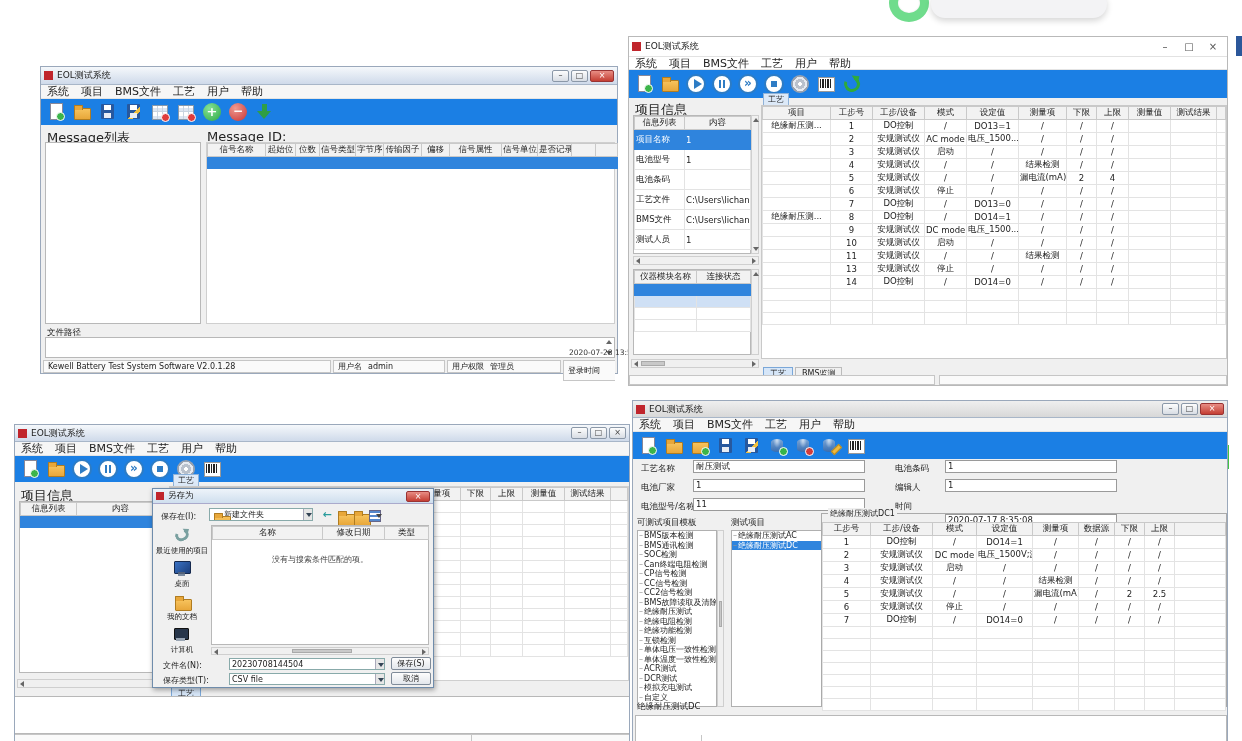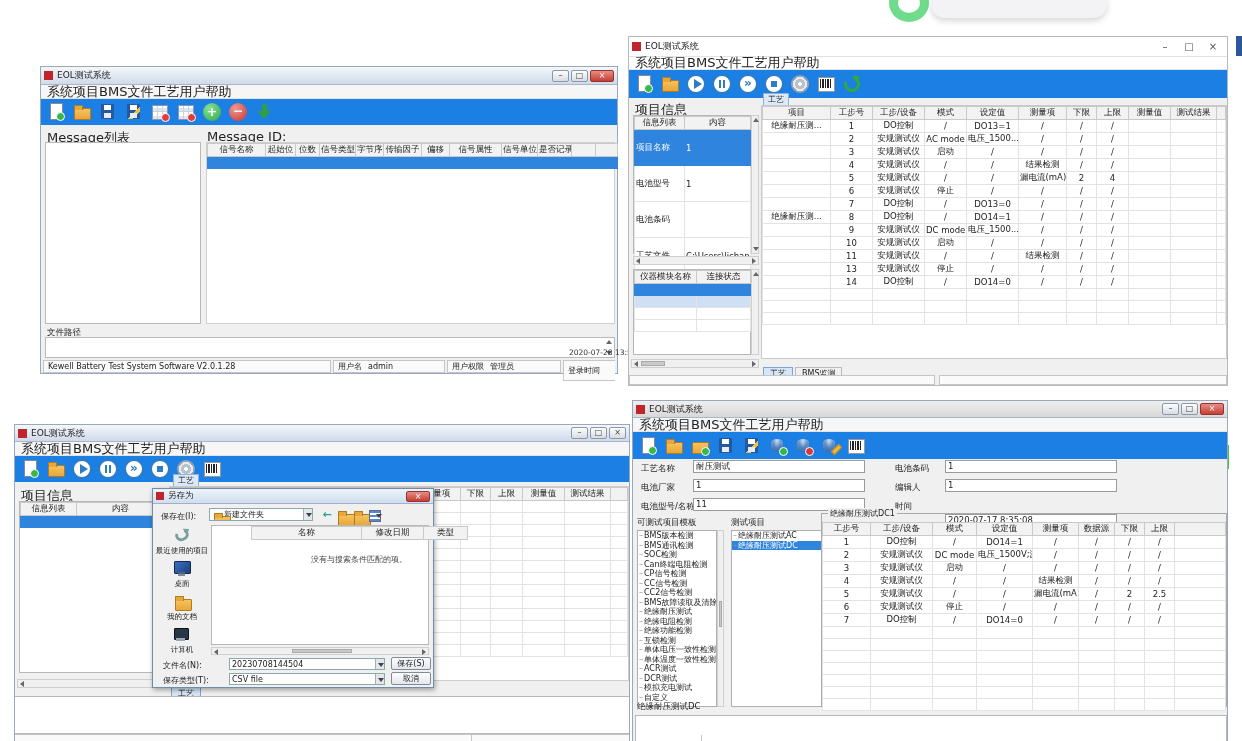--- a/index.html
+++ b/index.html
@@ -22,22 +22,22 @@
 .tbar.classic{background:linear-gradient(#f5f8fb,#cfdaea);border-bottom:1px solid #a8b6c8;}
 .tbar.flat{background:#fff;border-bottom:1px solid #e2e2e2;height:20px;}
 .appicon{display:inline-block;width:9px;height:9px;background:#c0252c;margin-right:4px;flex:none;}
 .ttl{white-space:nowrap;overflow:hidden;}
 .wbtns{margin-left:auto;display:flex;gap:2px;}
 .wb{width:17px;height:12px;border:1px solid #8b98a8;border-radius:2px;
   background:linear-gradient(#fdfdfd,#d8dde4);font-size:8px;line-height:10px;text-align:center;color:#444;}
 .wb.red{background:linear-gradient(#e88d84,#c43e33);border-color:#933;color:#fff;width:24px;}
 .wb.min::after{content:"\2013";} .wb.max::after{content:"\25A1";} .wb.cls::after{content:"\00D7";}
 .wb.flatb{border:none;background:none;width:22px;font-size:10px;color:#555;height:16px;line-height:16px;}
-.menubar{position:absolute;left:0;right:0;font-size:13px;background:#f6f6f6;
-  display:flex;align-items:center;padding:0 6px;border-bottom:1px solid #e4e4e4;}
+.menubar{position:absolute;left:0;right:0;font-size:11px;background:#f6f6f6;
+  display:flex;align-items:center;padding:0 6px;gap:12px;border-bottom:1px solid #e4e4e4;}
 .mi{white-space:nowrap;}
 .toolbar{position:absolute;left:0;right:0;background:#1b7fe4;display:flex;align-items:center;padding:0 2px;}
 
 
 .tbi{position:relative;display:inline-block;width:20px;height:20px;margin:3px 3px;flex:none;}
 .new-file-icon::before{content:"";position:absolute;left:4px;top:1px;width:11px;height:15px;background:#fff;border:1px solid #889;}
 .new-file-icon::after{content:"";position:absolute;right:1px;bottom:1px;width:7px;height:7px;border-radius:50%;background:#3cb54a;border:1px solid #fff;}
 .open-folder-icon::before,.add-folder-icon::before,.documents-icon::before,.up-folder-icon::before,.new-folder-icon::before,.mini-folder-icon::before{
   content:"";position:absolute;left:2px;top:6px;width:15px;height:10px;background:linear-gradient(#f7c35d,#e8a73a);border:1px solid #b07c20;border-radius:1px;}
 .open-folder-icon::after,.add-folder-icon .t,.documents-icon::after,.up-folder-icon::after,.new-folder-icon::after,.mini-folder-icon::after{
@@ -79,21 +79,21 @@
 .desktop-icon::after{content:"";position:absolute;left:5px;top:12px;width:7px;height:2px;background:#51617a;box-shadow:0 2px 0 -0px #7a8aa0;}
 .computer-icon::before{content:"";position:absolute;left:1px;top:2px;width:13px;height:10px;background:#28364a;border:1px solid #111;border-radius:1px;}
 .computer-icon::after{content:"";position:absolute;left:3px;top:12px;width:9px;height:3px;background:#9aa6b4;}
 
 
 table.tbl{border-collapse:collapse;table-layout:fixed;width:100%;font-size:8.5px;background:#fff;}
 .tbl th{background:#f2f2f2;border:1px solid #c9c9c9;font-weight:normal;height:12px;padding:0 1px;
   white-space:nowrap;overflow:hidden;text-align:center;}
 .tbl td{border:1px solid #e3e3e3;height:12px;padding:0 1px;white-space:nowrap;overflow:hidden;text-align:center;}
 .tbl tr.sel td{background:#2f84dd;border-color:#2f84dd;color:#fff;}
-.tbl.rowsy td{height:36px;text-align:left;}
+.tbl.rowsy td{height:20px;text-align:left;}
 .modtbl tr:nth-child(2) td{background:#cfe0f5;}
 .boxlbl{position:absolute;font-size:13px;white-space:nowrap;}
 .box{position:absolute;background:#fff;border:1px solid #b8b8b8;}
 .cap-tab{position:absolute;font-size:8px;background:#dce9f8;border:1px solid #8fb2d8;border-bottom:none;
   padding:0 4px;height:12px;line-height:11px;}
 .btab{display:inline-block;font-size:8px;border:1px solid #bbb;background:#f0f0f0;padding:0 6px;height:12px;line-height:11px;margin-right:2px;}
 .btab.sel{background:#d6e6f8;border-color:#7aa7d8;}
 .statusseg{position:absolute;border:1px solid #c6c6c6;background:#fafafa;font-size:8px;
   display:flex;align-items:center;padding:0 4px;gap:6px;white-space:nowrap;overflow:hidden;}
 .scroll{position:absolute;background:#f0f0f0;border:1px solid #cfcfcf;}
@@ -903,21 +903,21 @@
         <span class="tbi views-icon"></span>
       </div>
 
     <div style="position:absolute;left:2px;top:38px;width:54px;height:148px;">
         <div class="place"><span class="tbi recent-places-icon"></span><div class="plabel">最近使用的项目</div></div>
         <div class="place"><span class="tbi desktop-icon"></span><div class="plabel">桌面</div></div>
         <div class="place"><span class="tbi documents-icon"></span><div class="plabel">我的文档</div></div>
         <div class="place"><span class="tbi computer-icon"></span><div class="plabel">计算机</div></div>
       </div>
 
-    <div class="box" style="left:58px;top:36px;width:218px;height:120px;padding-left:39px;">
+    <div class="box" style="left:58px;top:36px;width:218px;height:120px;">
       <table class="tbl">
         <colgroup>
             <col style="width:110px">
             <col style="width:62px">
             <col style="width:44px">
           </colgroup>
         <thead>
             <tr>
               <th>名称</th>
               <th>修改日期</th>

